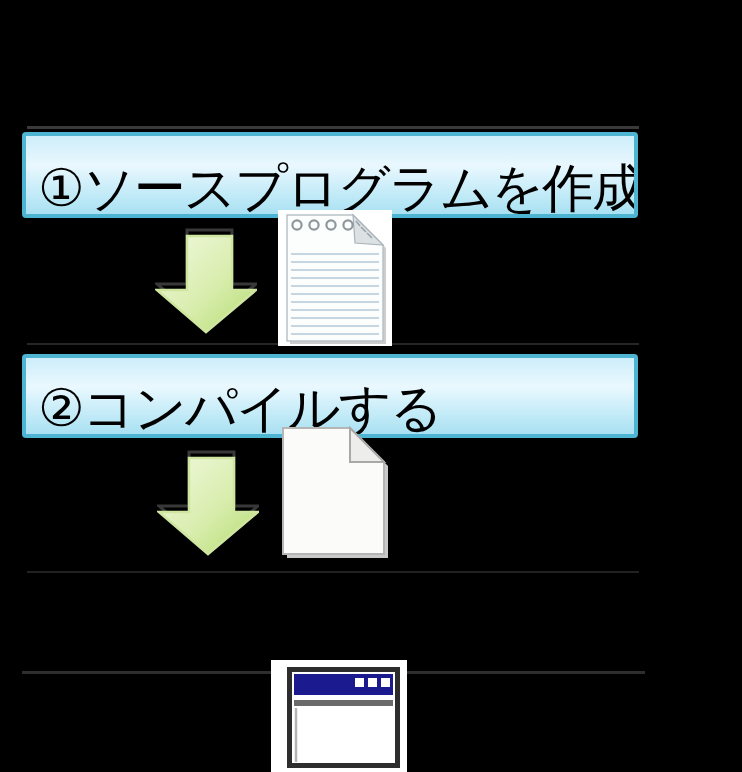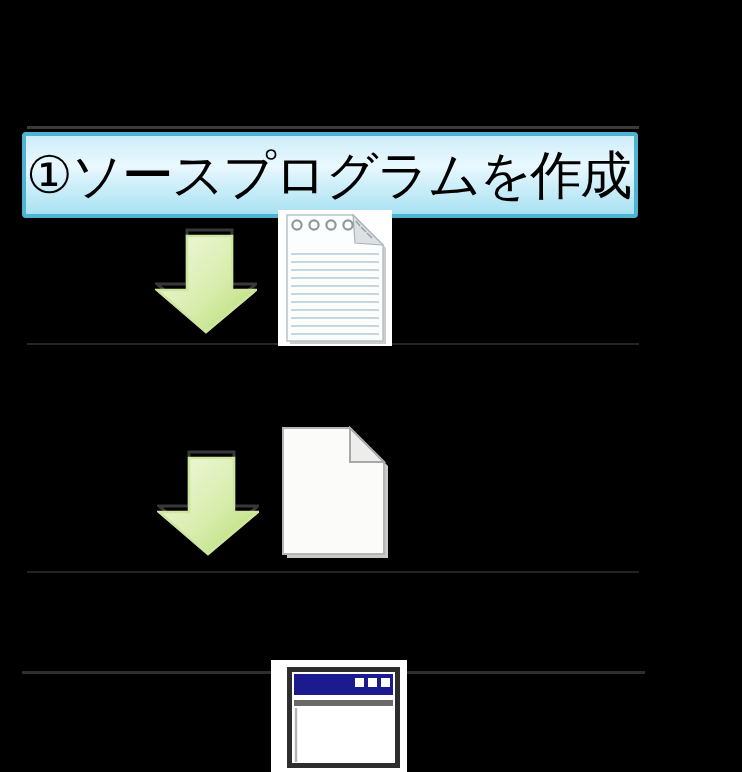--- a/index.html
+++ b/index.html
@@ -11,21 +11,22 @@
     font-family:"Liberation Sans","DejaVu Sans",sans-serif;
   }
   .shadow-line{position:absolute;background:#3a3a3a;}
   .banner{
     position:absolute;
     left:22px;width:616px;
     box-sizing:border-box;
     border:4px solid #4db4d2;
     border-radius:4px;
     background:linear-gradient(to bottom,#cdeefa 0%,#eaf8fe 38%,#cfeffa 62%,#a9e1f2 100%);
-    display:flex;align-items:center;
+    display:flex;align-items:flex-end;
+    padding-left:12px;
     overflow:hidden;
     white-space:nowrap;
   }
   .banner-label{
     color:#000;
     font-size:52px;
     letter-spacing:-2px;
     line-height:1;
   }
   #banner-1{top:132px;height:86px;}
@@ -49,20 +50,23 @@
 
   <div id="line-1" class="shadow-line"></div>
   <div id="line-2" class="shadow-line"></div>
   <div id="line-3" class="shadow-line"></div>
   <div id="line-4" class="shadow-line"></div>
 
   <div id="banner-1" class="banner">
     <span class="banner-label">①ソースプログラムを作成</span>
   </div>
 
+  <div id="banner-2" class="banner">
+    <span class="banner-label">②コンパイルする</span>
+  </div>
 
 
   <svg id="arrow-1" class="abs" width="102" height="106" viewBox="0 0 102 106">
     <defs>
       <linearGradient id="agrad1" x1="0" y1="0" x2="1" y2="1">
         <stop offset="0" stop-color="#f1f9e0"></stop>
         <stop offset="0.55" stop-color="#d9edae"></stop>
         <stop offset="1" stop-color="#b2dc6e"></stop>
       </linearGradient>
     </defs>

